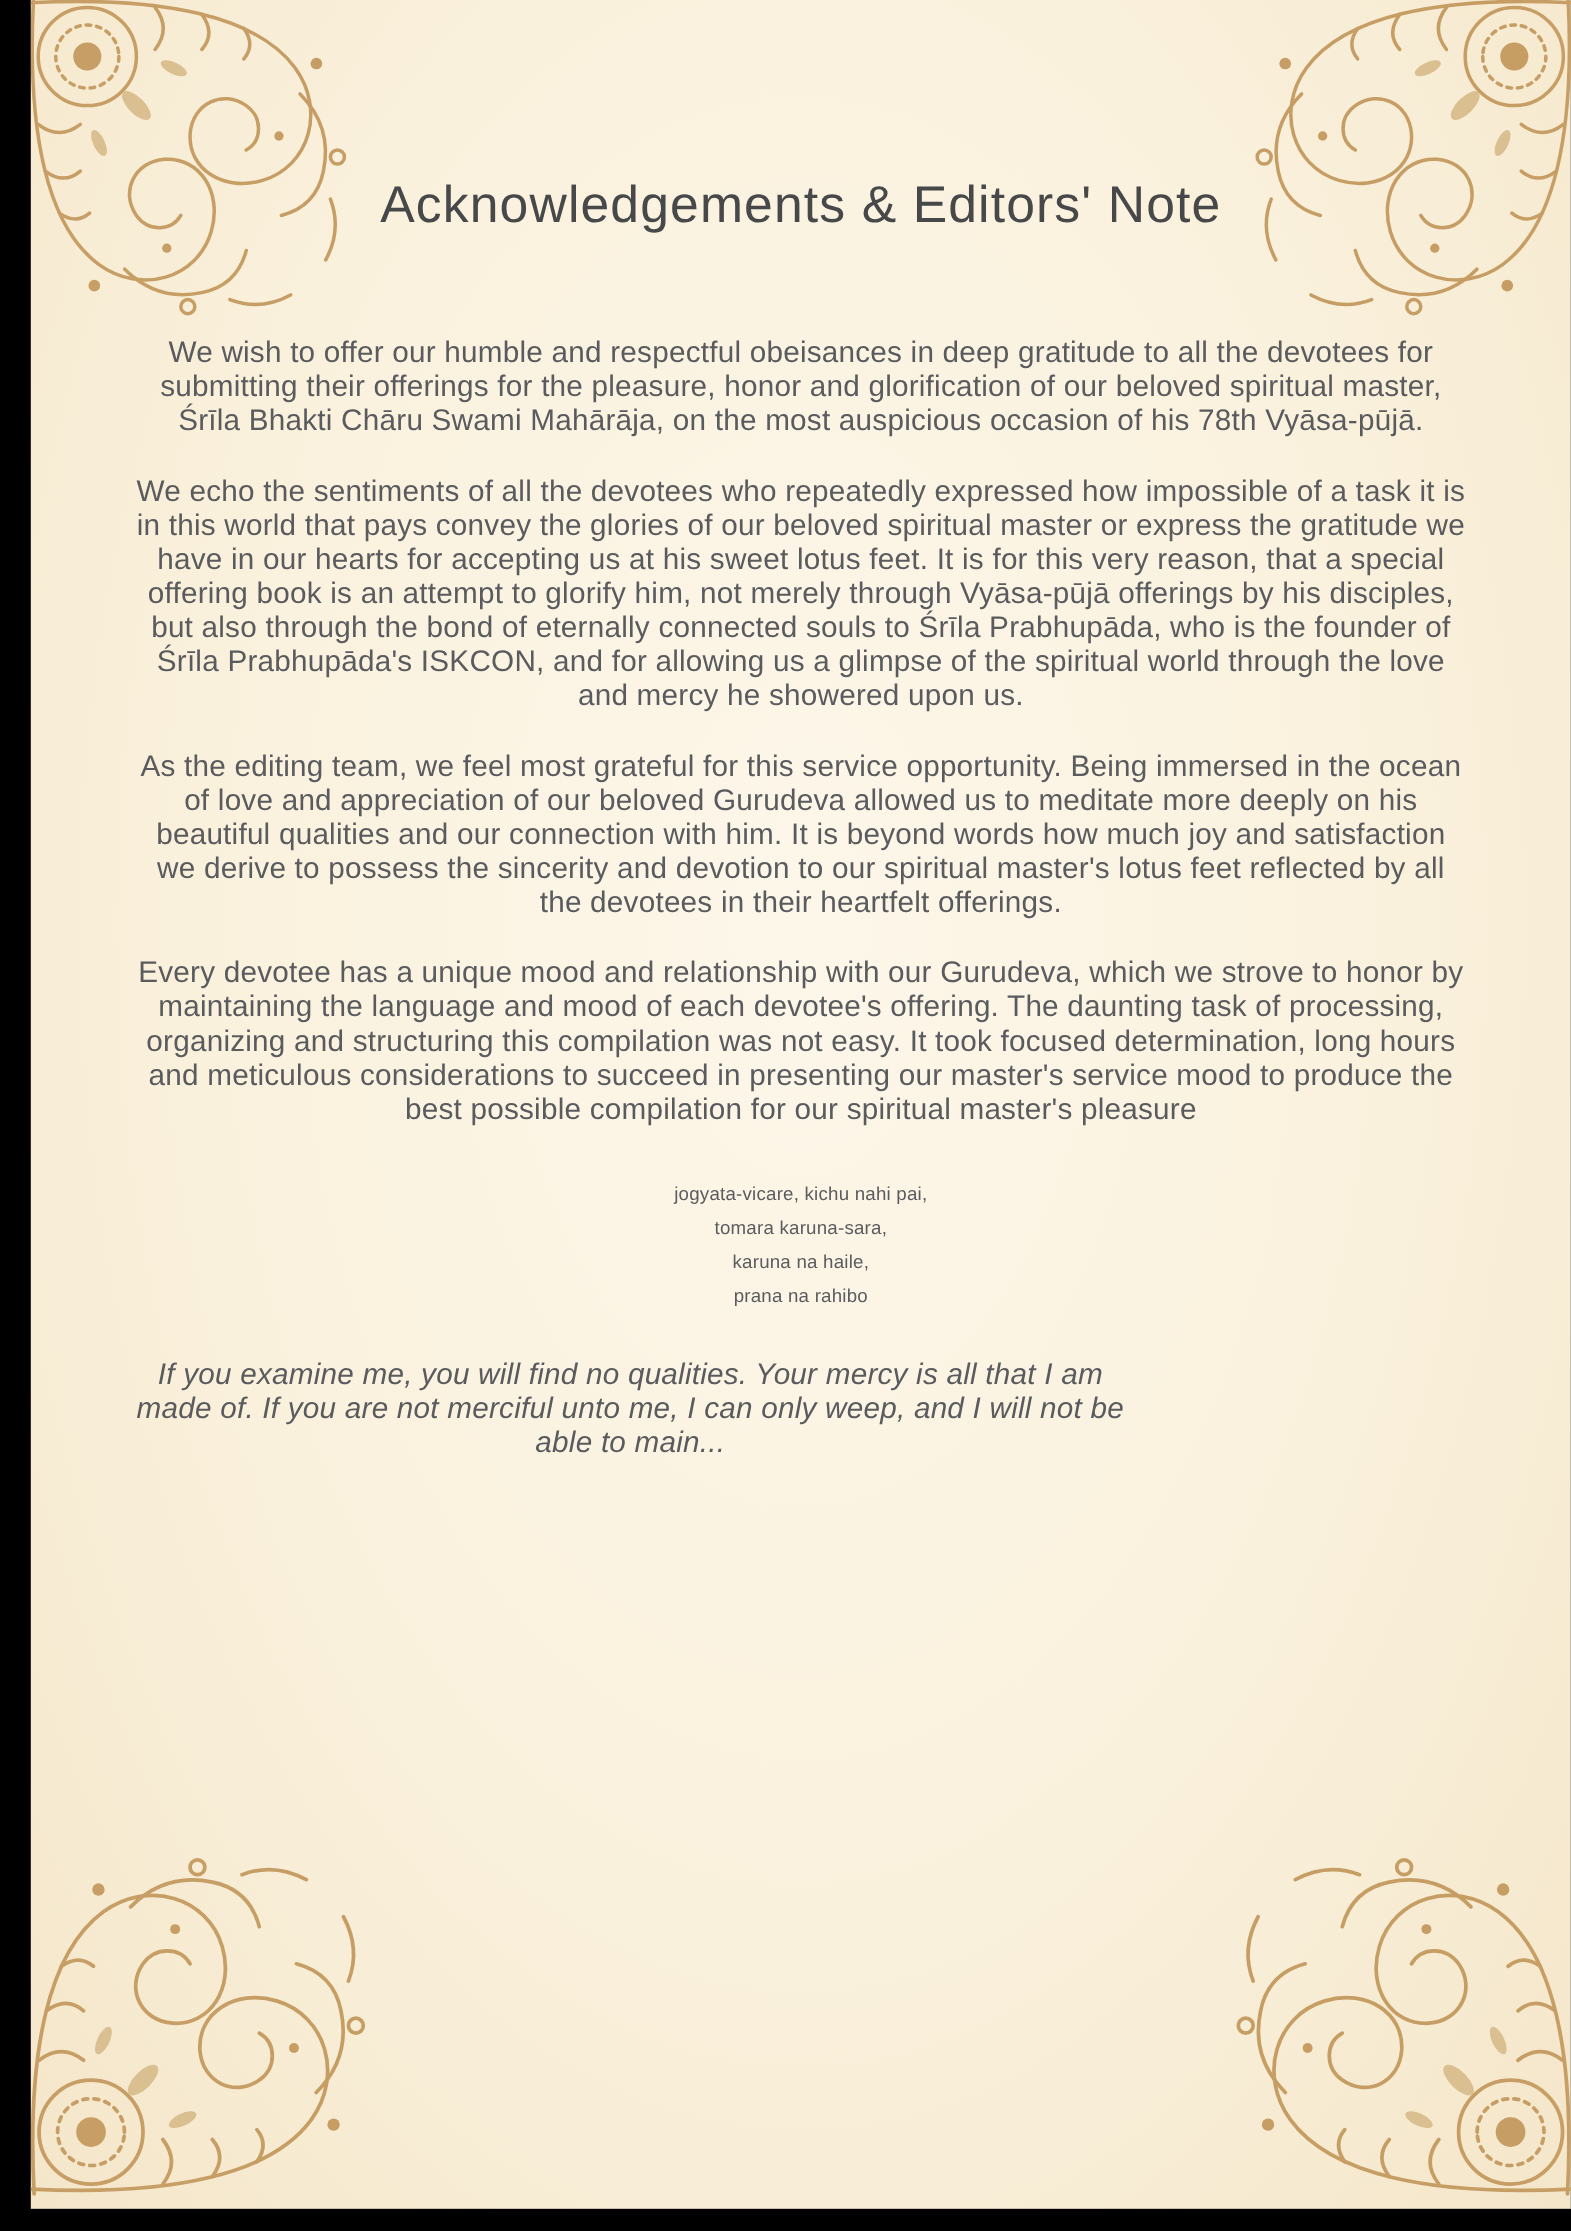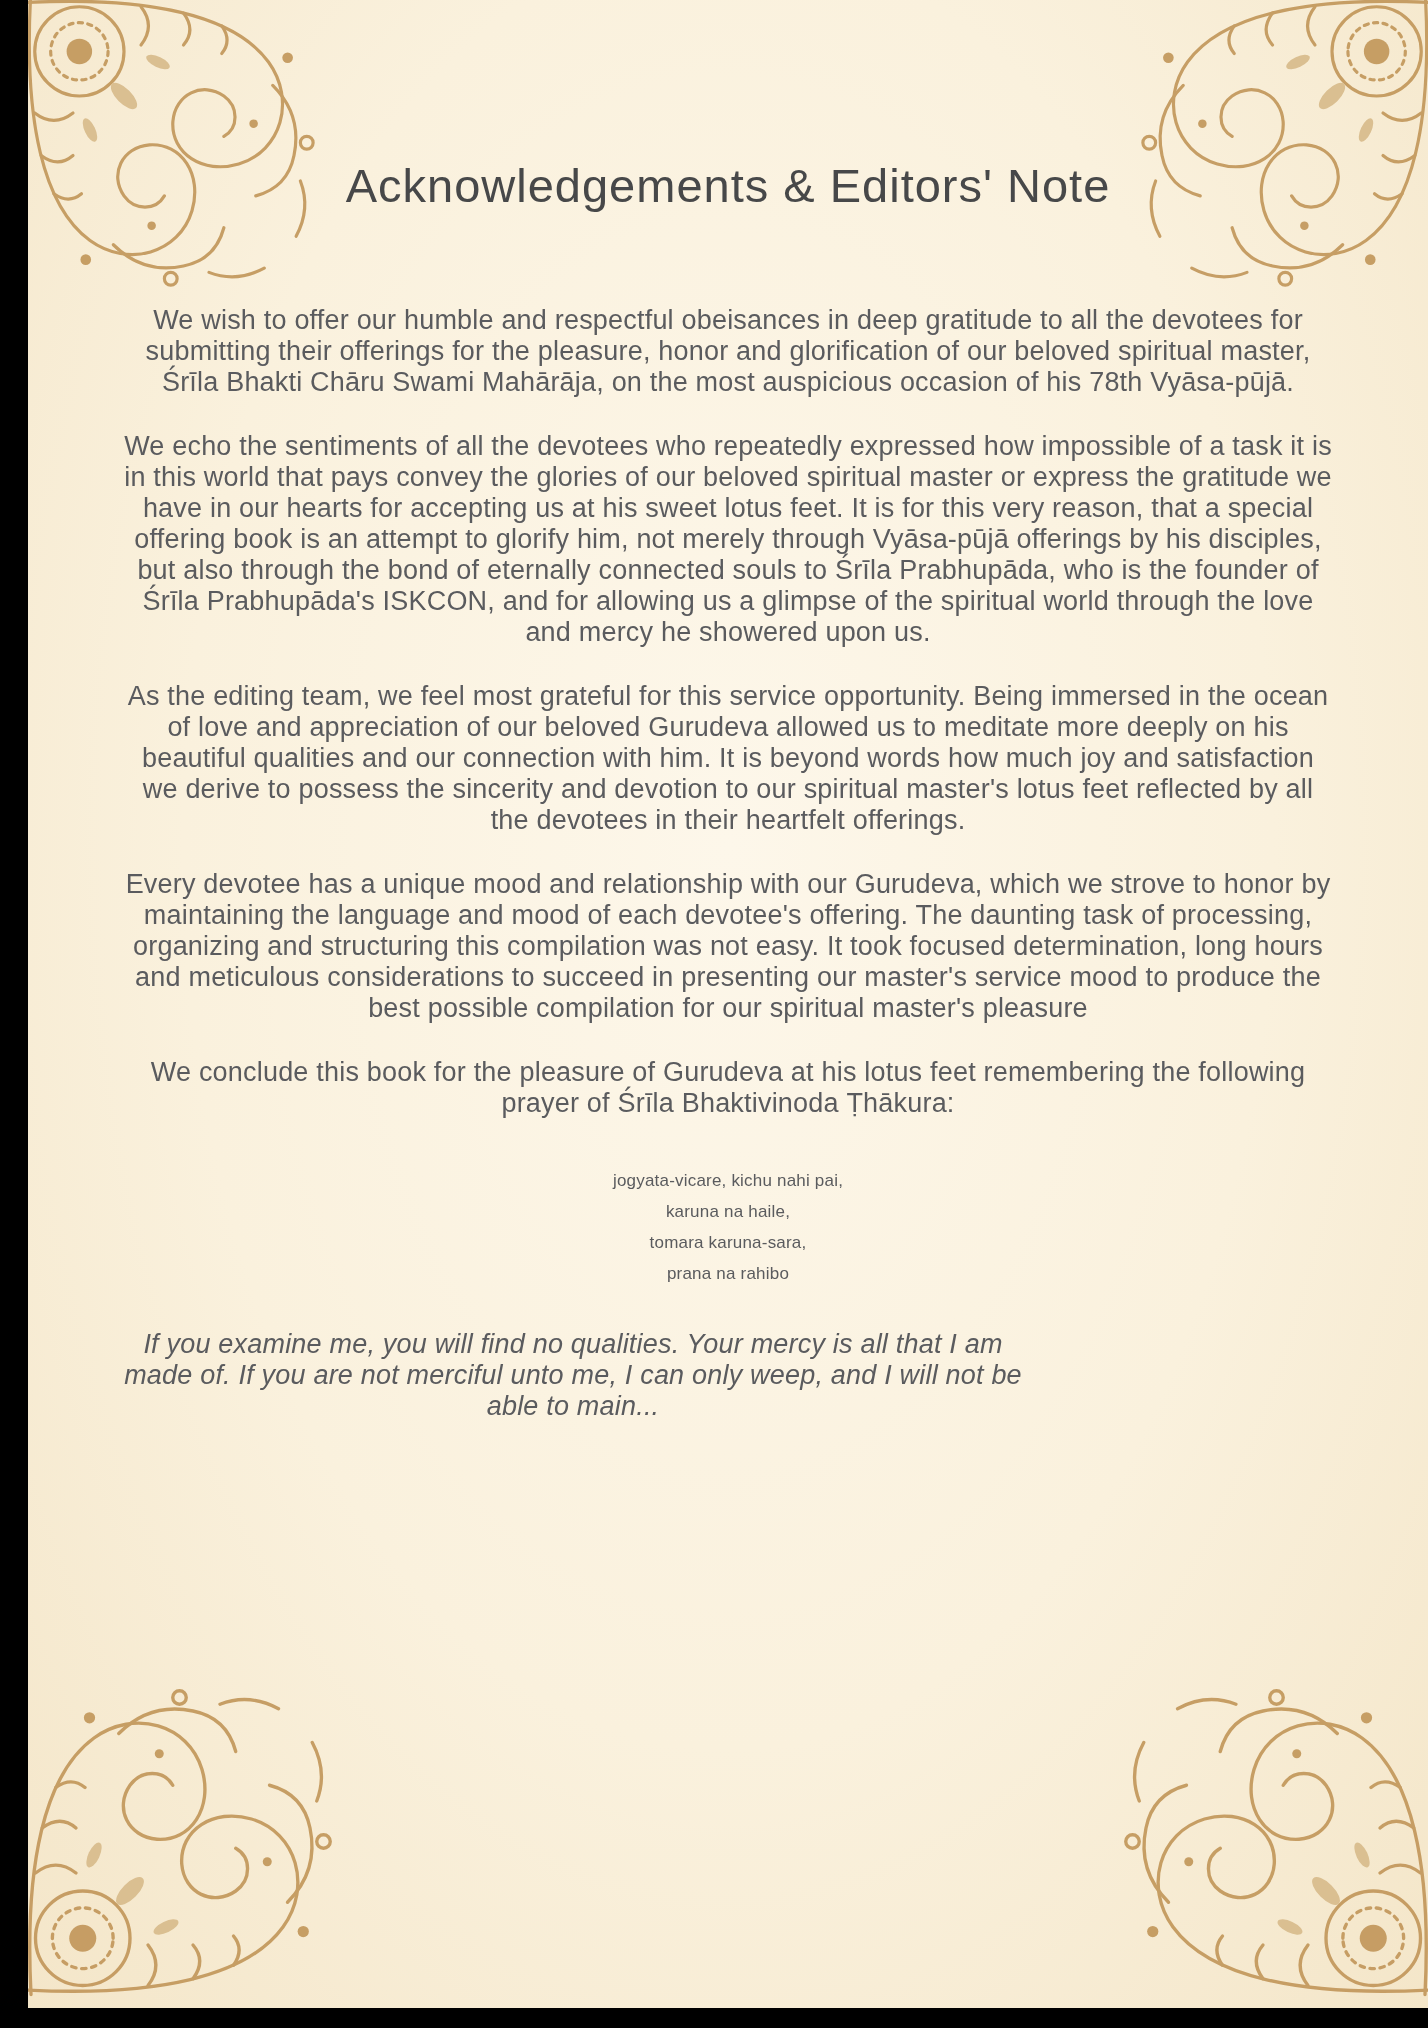--- a/index.html
+++ b/index.html
@@ -120,25 +120,24 @@
     </svg>
 
   <div class="content">
 
     <h1 class="doc-title">Acknowledgements &amp; Editors' Note</h1>
 
     <p>We wish to offer our humble and respectful obeisances in deep gratitude to all the devotees for submitting their offerings for the pleasure, honor and glorification of our beloved spiritual master, Śrīla Bhakti Chāru Swami Mahārāja, on the most auspicious occasion of his 78th Vyāsa-pūjā.</p>
     <p>We echo the sentiments of all the devotees who repeatedly expressed how impossible of a task it is in this world that pays convey the glories of our beloved spiritual master or express the gratitude we have in our hearts for accepting us at his sweet lotus feet. It is for this very reason, that a special offering book is an attempt to glorify him, not merely through Vyāsa-pūjā offerings by his disciples, but also through the bond of eternally connected souls to Śrīla Prabhupāda, who is the founder of Śrīla Prabhupāda's ISKCON, and for allowing us a glimpse of the spiritual world through the love and mercy he showered upon us.</p>
     <p>As the editing team, we feel most grateful for this service opportunity. Being immersed in the ocean of love and appreciation of our beloved Gurudeva allowed us to meditate more deeply on his beautiful qualities and our connection with him. It is beyond words how much joy and satisfaction we derive to possess the sincerity and devotion to our spiritual master's lotus feet reflected by all the devotees in their heartfelt offerings.</p>
     <p>Every devotee has a unique mood and relationship with our Gurudeva, which we strove to honor by maintaining the language and mood of each devotee's offering. The daunting task of processing, organizing and structuring this compilation was not easy. It took focused determination, long hours and meticulous considerations to succeed in presenting our master's service mood to produce the best possible compilation for our spiritual master's pleasure</p>
-    <p>We conclude this book for the pleasure of Gurudeva at his lotus feet remembering the following prayer of Śrīla Bhaktivinoda Ṭhākura:</p>
 
     <div class="verse">
       <div class="verse-line">jogyata-vicare, kichu nahi pai,</div>
+      <div class="verse-line">tomara karuna-sara,</div>
       <div class="verse-line">karuna na haile,</div>
-      <div class="verse-line">tomara karuna-sara,</div>
       <div class="verse-line">prana na rahibo</div>
     </div>
 
     <p class="closing">If you examine me, you will find no qualities. Your mercy is all that I am made of. If you are not merciful unto me, I can only weep, and I will not be able to main...</p>
 
   </div>
 </div>
 
 </body></html>

